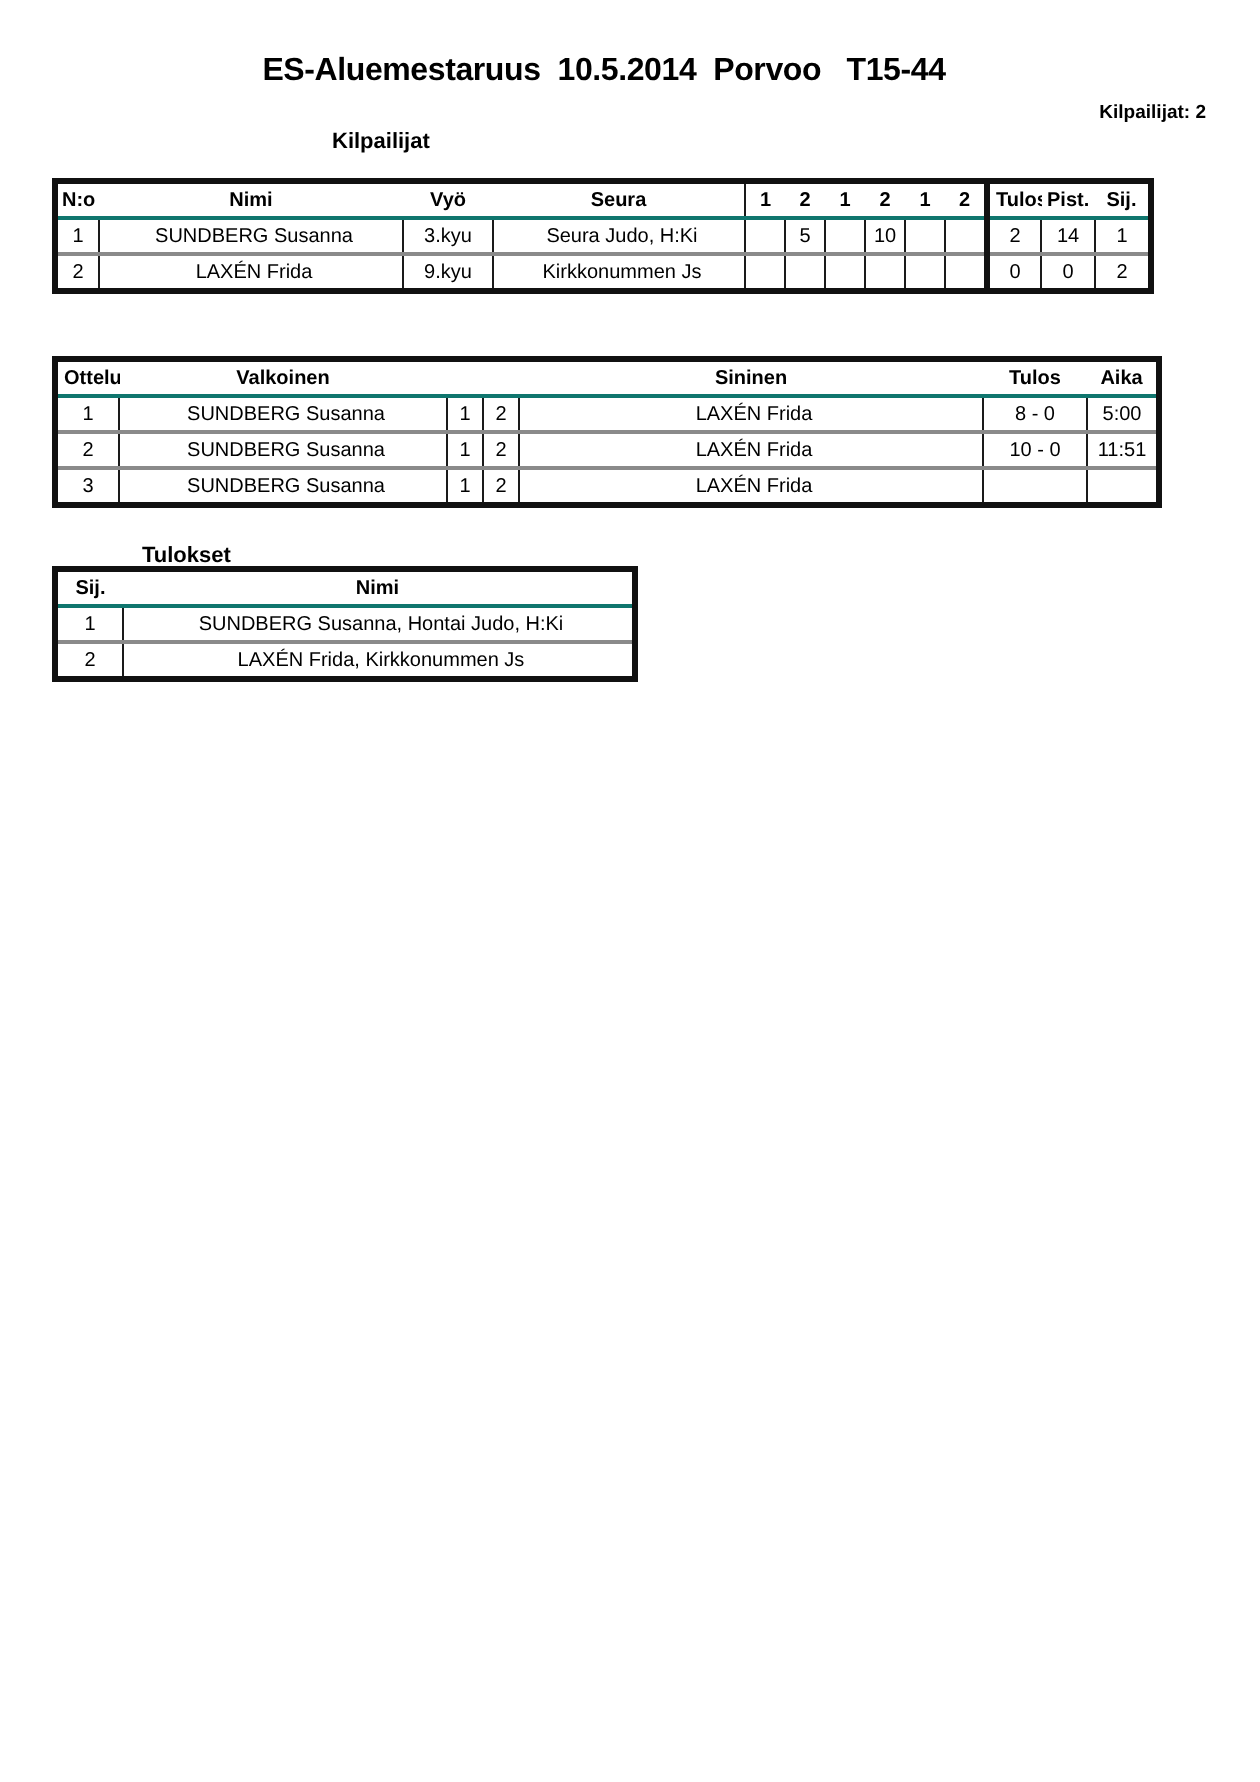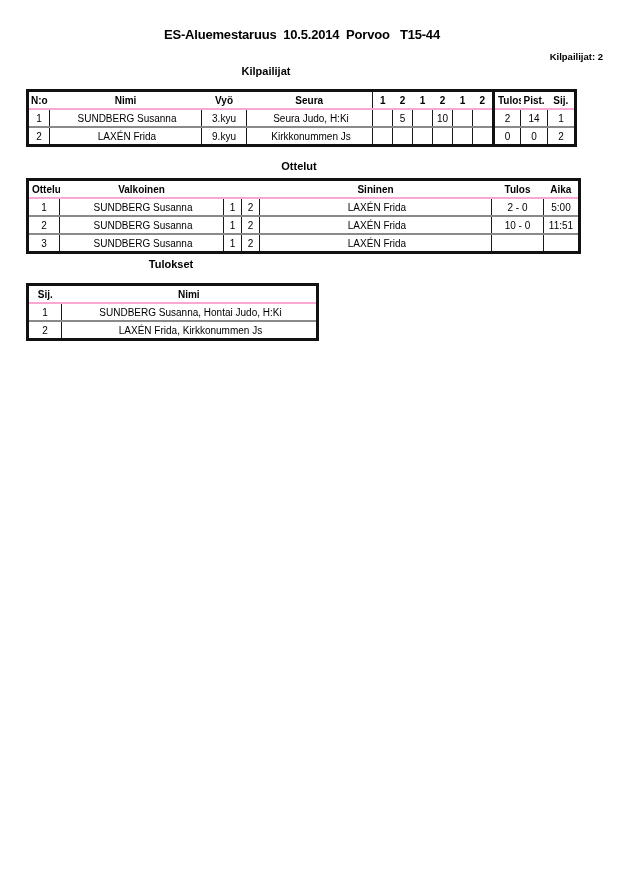--- a/index.html
+++ b/index.html
@@ -8,55 +8,55 @@
     background: #ffffff;
     font-family: "Liberation Sans", "DejaVu Sans", sans-serif;
     color: #000;
     position: relative;
     overflow: hidden;
   }
   .page { position: absolute; inset: 0; }
 
   .title {
     position: absolute; left: 0; top: 27px; width: 604px;
-    text-align: center; font-size: 13px; font-weight: bold;
+    text-align: center; font-size: 16px; font-weight: bold;
     white-space: pre; letter-spacing: -0.2px;
   }
   .count {
     position: absolute; top: 51px; right: 27px;
     font-size: 9.5px; font-weight: bold; padding-left: 20px;
   }
   .sec-heading {
-    position: absolute; width: 200px; text-align: center;
+    position: absolute; width: 200px; text-align: left;
     font-size: 11px; font-weight: bold;
   }
   .h-kilpailijat { left: 166px; top: 65px; }
   .h-ottelut     { left: 199px; top: 160px; }
-  .h-tulokset    { left:  71px; top: 258px; }
+  .h-tulokset    { left:  71px; top: 272px; }
 
   table.tbl {
     position: absolute;
     border-collapse: collapse;
     table-layout: fixed;
     border: 3px solid #111;
     font-size: 10px;
     background: #fff;
   }
   .t1 { left: 26px; top: 89px;  width: 548px; }
   .t2 { left: 26px; top: 178px; width: 552px; }
   .t3 { left: 26px; top: 283px; width: 290px; }
 
   .tbl th, .tbl td {
     height: 16px; padding: 0 3px;
     overflow: hidden; white-space: nowrap;
     font-weight: normal; text-align: center;
   }
   .tbl th {
     font-weight: bold;
-    border-bottom: 2px solid #f9a8d4;
+    border-bottom: 2px solid #0f766e;
   }
   .tbl td {
     border-left: 1px solid #1a1a1a;
     border-top: 2px solid #8a8a8a;
   }
   .tbl td:first-child { border-left: none; }
   .vline-l  { border-left: 1px solid #1a1a1a !important; }
   .thickl   { border-left: 3px solid #111 !important; }
   .txt  { text-align: left; padding-left: 6px !important; }
   .num  { font-weight: bold; }
@@ -132,21 +132,20 @@
         <td class="num"></td>
         <td class="num"></td>
         <td class="num"></td>
         <td class="num thickl">0</td>
         <td class="num">0</td>
         <td class="num">2</td>
       </tr>
     </tbody>
   </table>
 
-  <div class="sec-heading h-ottelut">Ottelut</div>
 
   <table class="tbl t2">
     <colgroup>
       <col style="width:32px">
         <col style="width:164px">
         <col style="width:18px">
         <col style="width:18px">
       <col style="width:232px">
         <col style="width:52px">
         <col style="width:36px">
@@ -162,21 +161,21 @@
         <th>Aika</th>
       </tr>
     </thead>
     <tbody>
       <tr>
         <td class="num">1</td>
         <td class="txt">SUNDBERG Susanna</td>
         <td class="num">1</td>
         <td class="num">2</td>
         <td class="txt">LAXÉN Frida</td>
-        <td class="num">2 - 0</td>
+        <td class="num">8 - 0</td>
         <td class="num">5:00</td>
       </tr>
       <tr>
         <td class="num">2</td>
         <td class="txt">SUNDBERG Susanna</td>
         <td class="num">1</td>
         <td class="num">2</td>
         <td class="txt">LAXÉN Frida</td>
         <td class="num">10 - 0</td>
         <td class="num">11:51</td>

